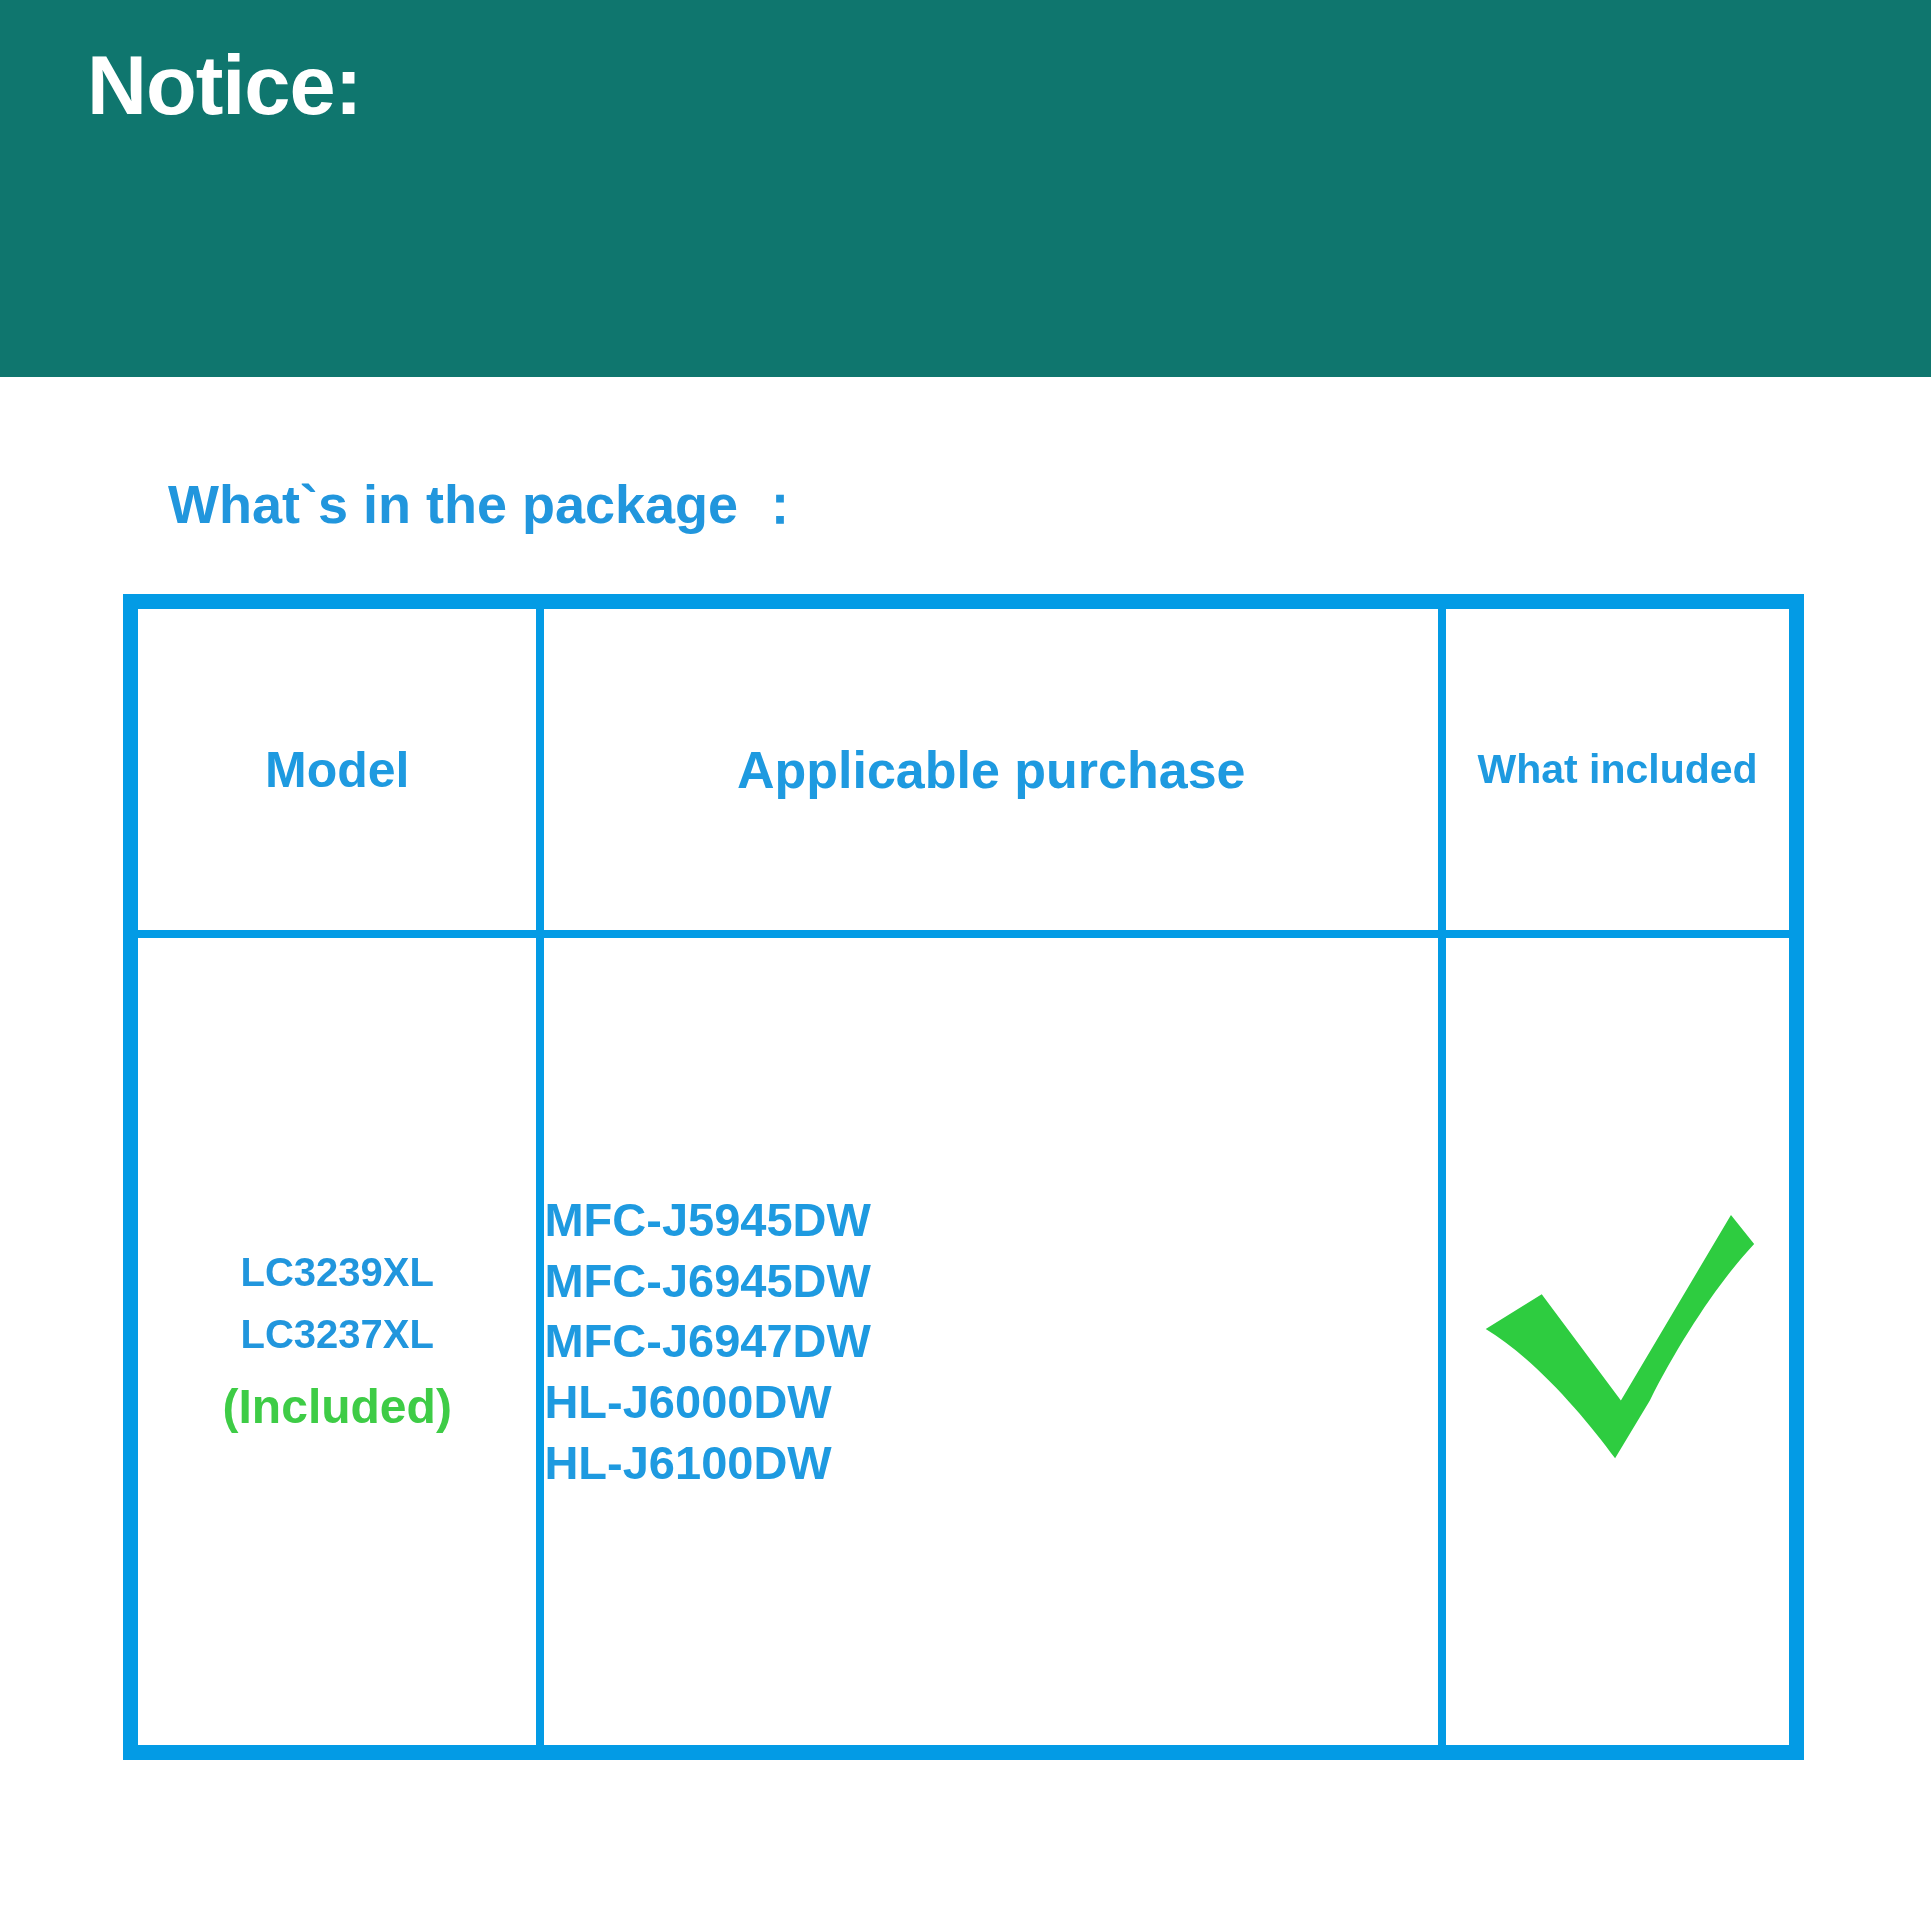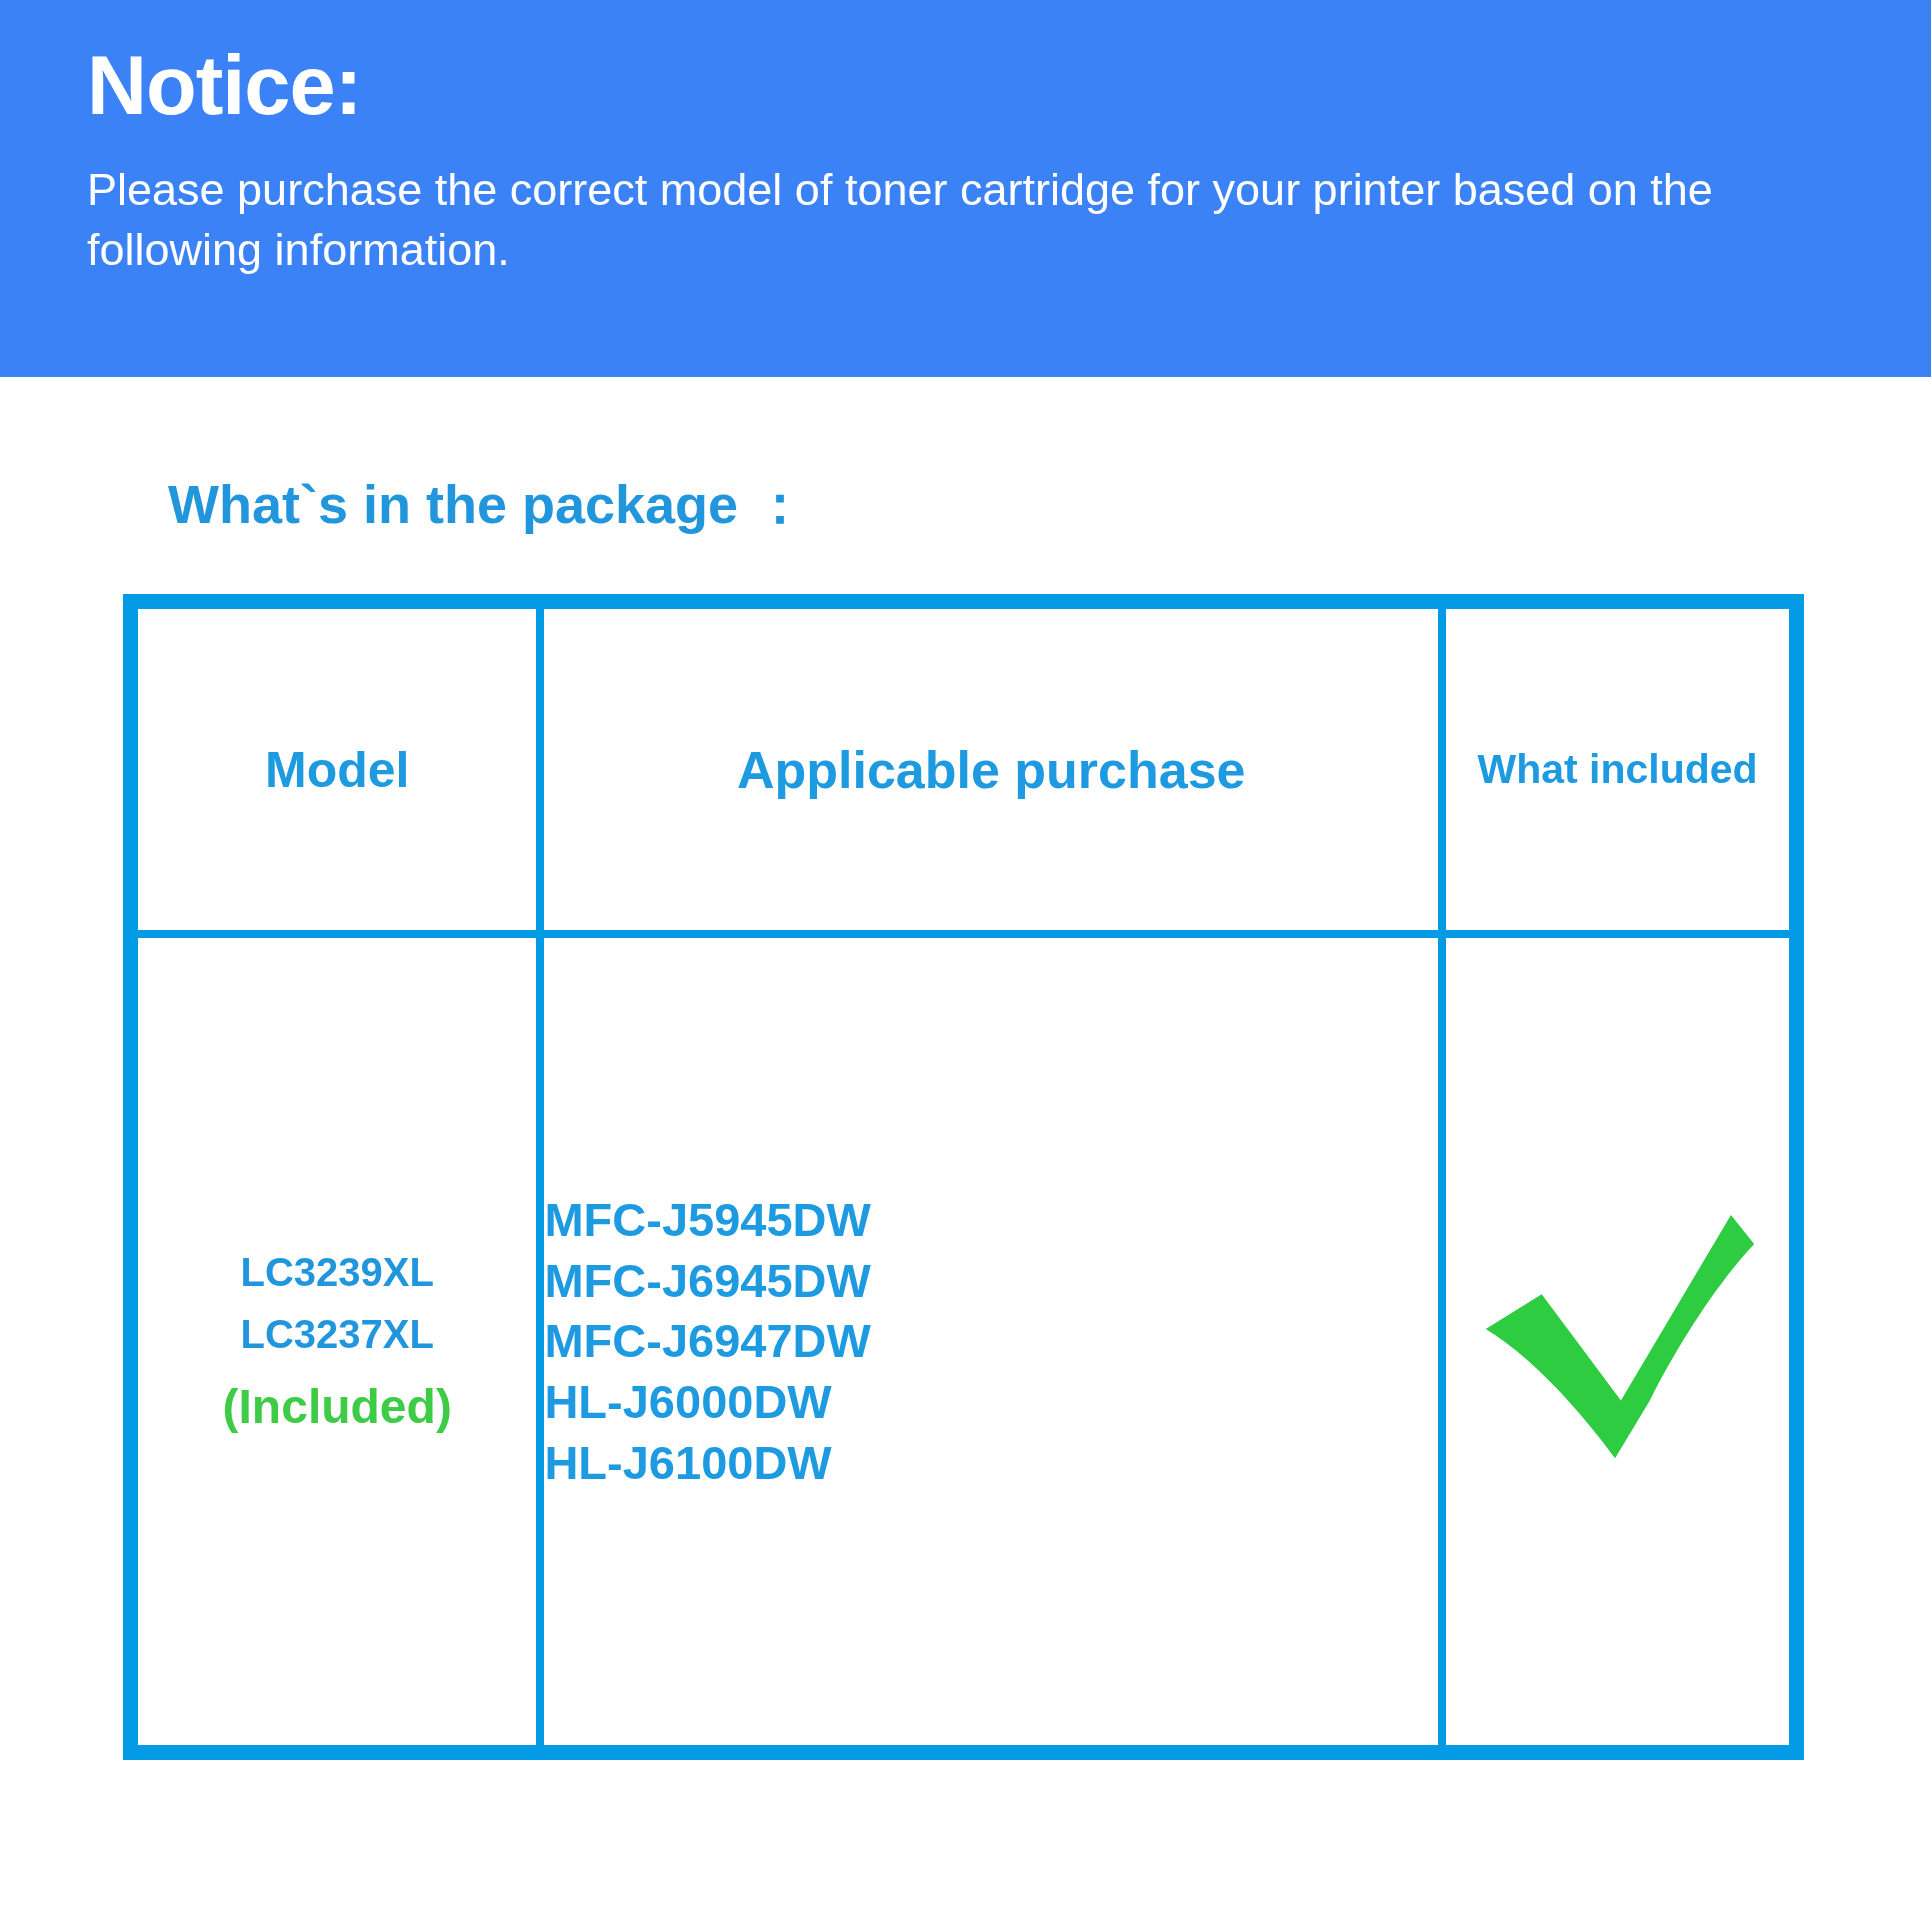--- a/index.html
+++ b/index.html
@@ -14,21 +14,21 @@
     overflow: hidden;
   }
 
   
   .notice-banner {
     position: absolute;
     left: 0;
     top: 0;
     width: 1931px;
     height: 377px;
-    background: #3b82f6;
+    background: #0f766e;
     box-sizing: border-box;
     padding: 44px 87px 0 87px;
   }
   .notice-title {
     color: #ffffff;
     font-size: 83px;
     font-weight: bold;
     line-height: 1.0;
     letter-spacing: -1px;
     margin: 0 0 33px 0;
@@ -165,21 +165,20 @@
     font-size: 261px;
     line-height: 0.82;
     font-family: "Liberation Sans", sans-serif;
   }
 </style>
 </head>
 <body>
 
 <div class="notice-banner">
   <div class="notice-title">Notice:</div>
-  <div class="notice-body">Please purchase the correct model of toner cartridge for your printer based on the following information.</div>
 </div>
 
 <div class="package-heading">What`s in the package ：</div>
 
 <table class="package-table">
   <colgroup>
     <col class="col-model">
     <col class="col-printer">
     <col class="col-what">
   </colgroup>

